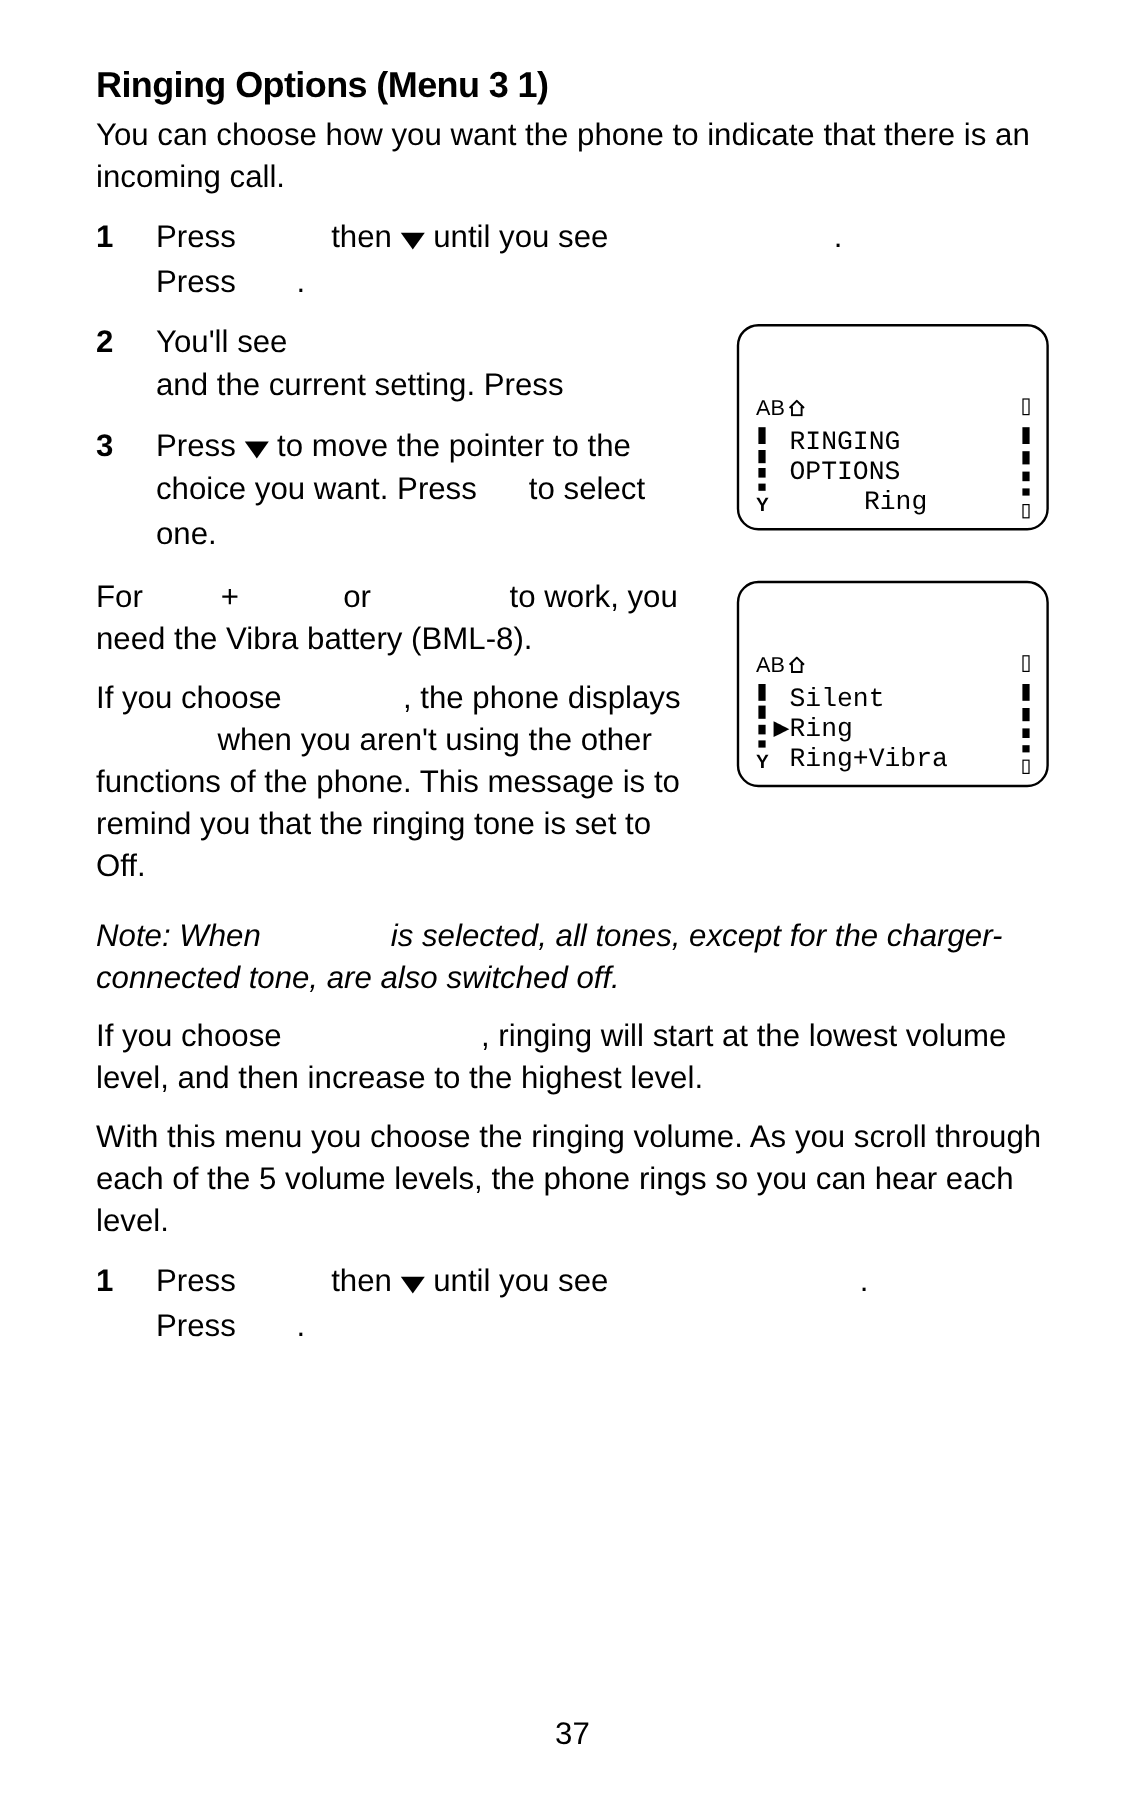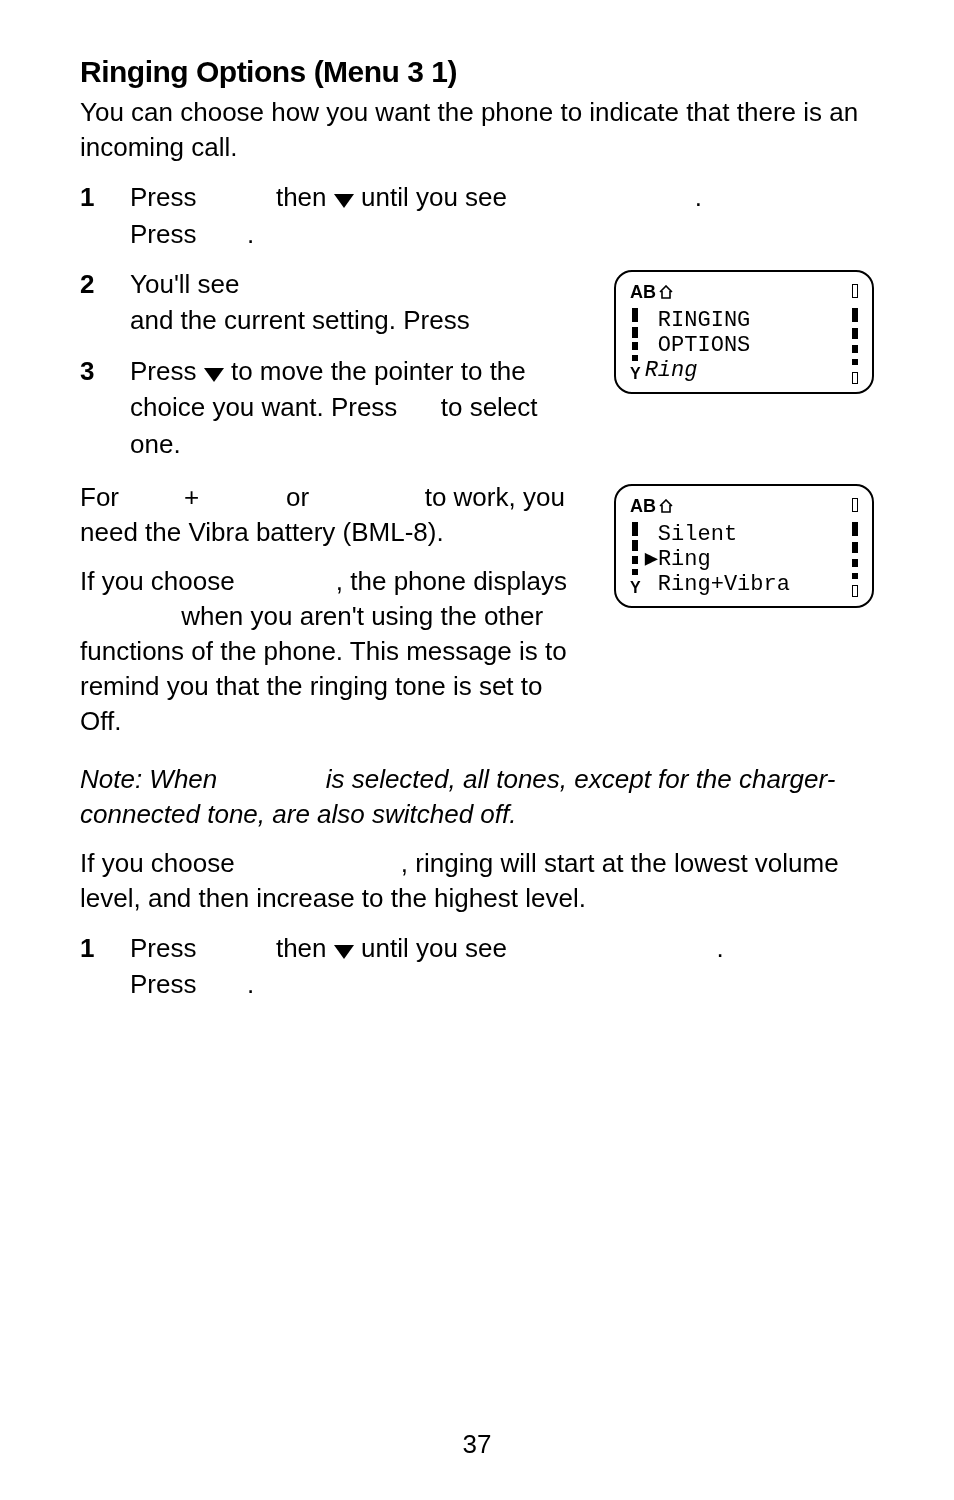--- a/index.html
+++ b/index.html
@@ -78,23 +78,24 @@
     font-family: "Courier New", monospace;
     font-size: 22px;
     line-height: 1.15;
     margin-top: 4px;
   }
   .screen .topbar {
     display: flex;
     justify-content: space-between;
     align-items: center;
     font-family: Arial, sans-serif;
-    font-weight: bold;
+    font-weight: normal;
     font-size: 18px;
     margin-bottom: 4px;
+    margin-top: 48px;
   }
   .home-icon {
     display: inline-block;
     vertical-align: -1px;
     margin-left: 2px;
   }
   .batt-full, .batt-empty {
     display: inline-block;
     width: 6px;
     height: 14px;
@@ -120,21 +121,21 @@
   .sig-col .bar, .batt-col .bar {
     width: 6px;
     background: #000;
   }
   .sig-col .bar + .bar { margin-top: 1px; }
   .screen-lines {
     flex: 1;
     padding: 0 4px;
   }
   .screen-lines .line { white-space: pre; }
-  .screen-lines .line.right { text-align: left; font-style: italic; }
+  .screen-lines .line.right { text-align: center; }
   .page-num {
     position: absolute;
     bottom: 40px;
     left: 0; right: 0;
     text-align: center;
     font-size: 26px;
   }
 </style>
 </head>
 <body>
@@ -270,20 +271,21 @@
     <span>&nbsp;&nbsp;&nbsp;&nbsp;&nbsp;&nbsp;&nbsp;&nbsp;&nbsp;&nbsp;&nbsp;&nbsp;&nbsp;</span>
     <span> is selected, all tones, except for the charger-connected tone, are also switched off.</span>
   </div>
 
   <div class="para">
     <span>If you choose </span>
     <span>&nbsp;&nbsp;&nbsp;&nbsp;&nbsp;&nbsp;&nbsp;&nbsp;&nbsp;&nbsp;&nbsp;&nbsp;&nbsp;&nbsp;&nbsp;&nbsp;&nbsp;&nbsp;&nbsp;&nbsp;&nbsp;</span>
     <span>, ringing will start at the lowest volume level, and then increase to the highest level.</span>
   </div>
 
+  <div class="intro">With this menu you choose the ringing volume. As you scroll through each of the 5 volume levels, the phone rings so you can hear each level.</div>
 
   <ol class="step-list">
     <li>
       <span>Press </span>
       <span>&nbsp;&nbsp;&nbsp;&nbsp;&nbsp;&nbsp;&nbsp;&nbsp;&nbsp;</span>
       <span> then </span>
       <span class="dn"></span>
       <span> until you see </span>
       <span>&nbsp;&nbsp;&nbsp;&nbsp;&nbsp;&nbsp;&nbsp;&nbsp;&nbsp;&nbsp;&nbsp;&nbsp;&nbsp;&nbsp;&nbsp;&nbsp;&nbsp;&nbsp;&nbsp;&nbsp;&nbsp;&nbsp;&nbsp;&nbsp;&nbsp;&nbsp;&nbsp;</span>
       <span>.</span>

